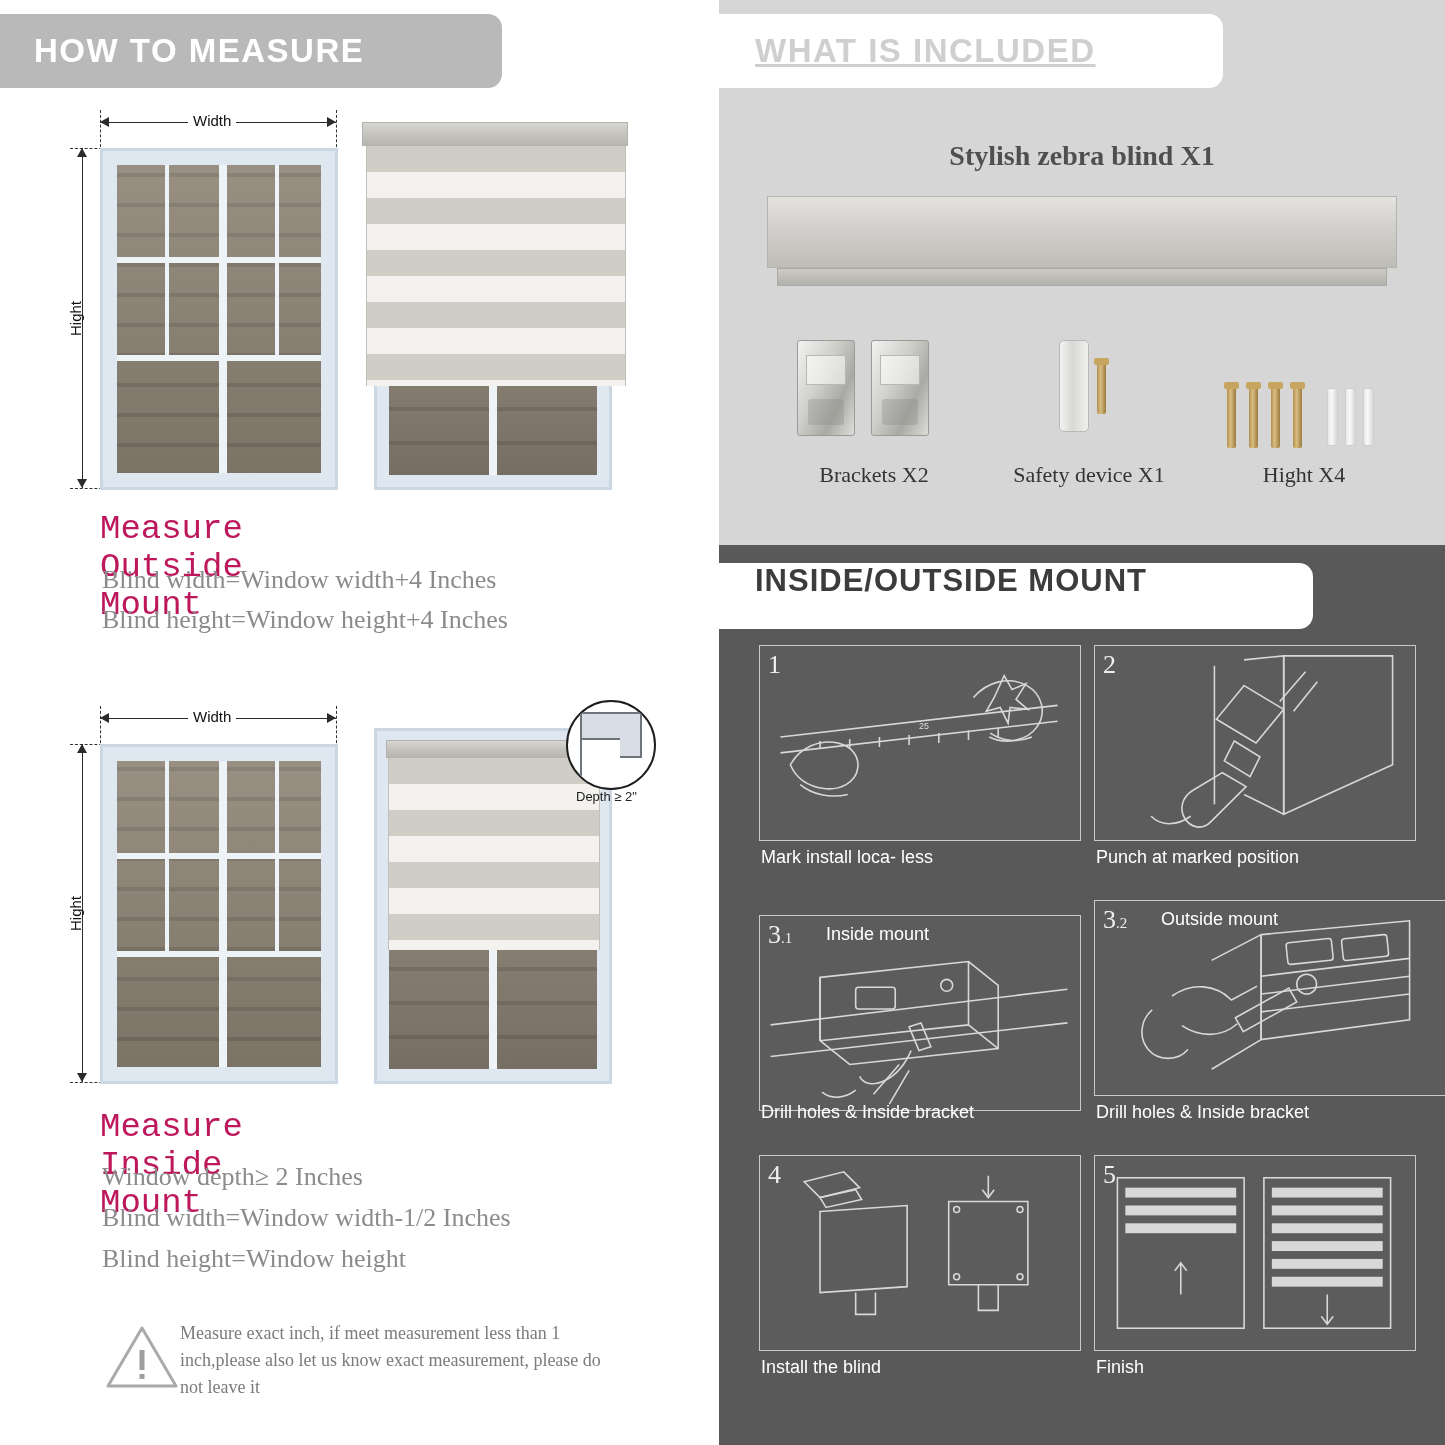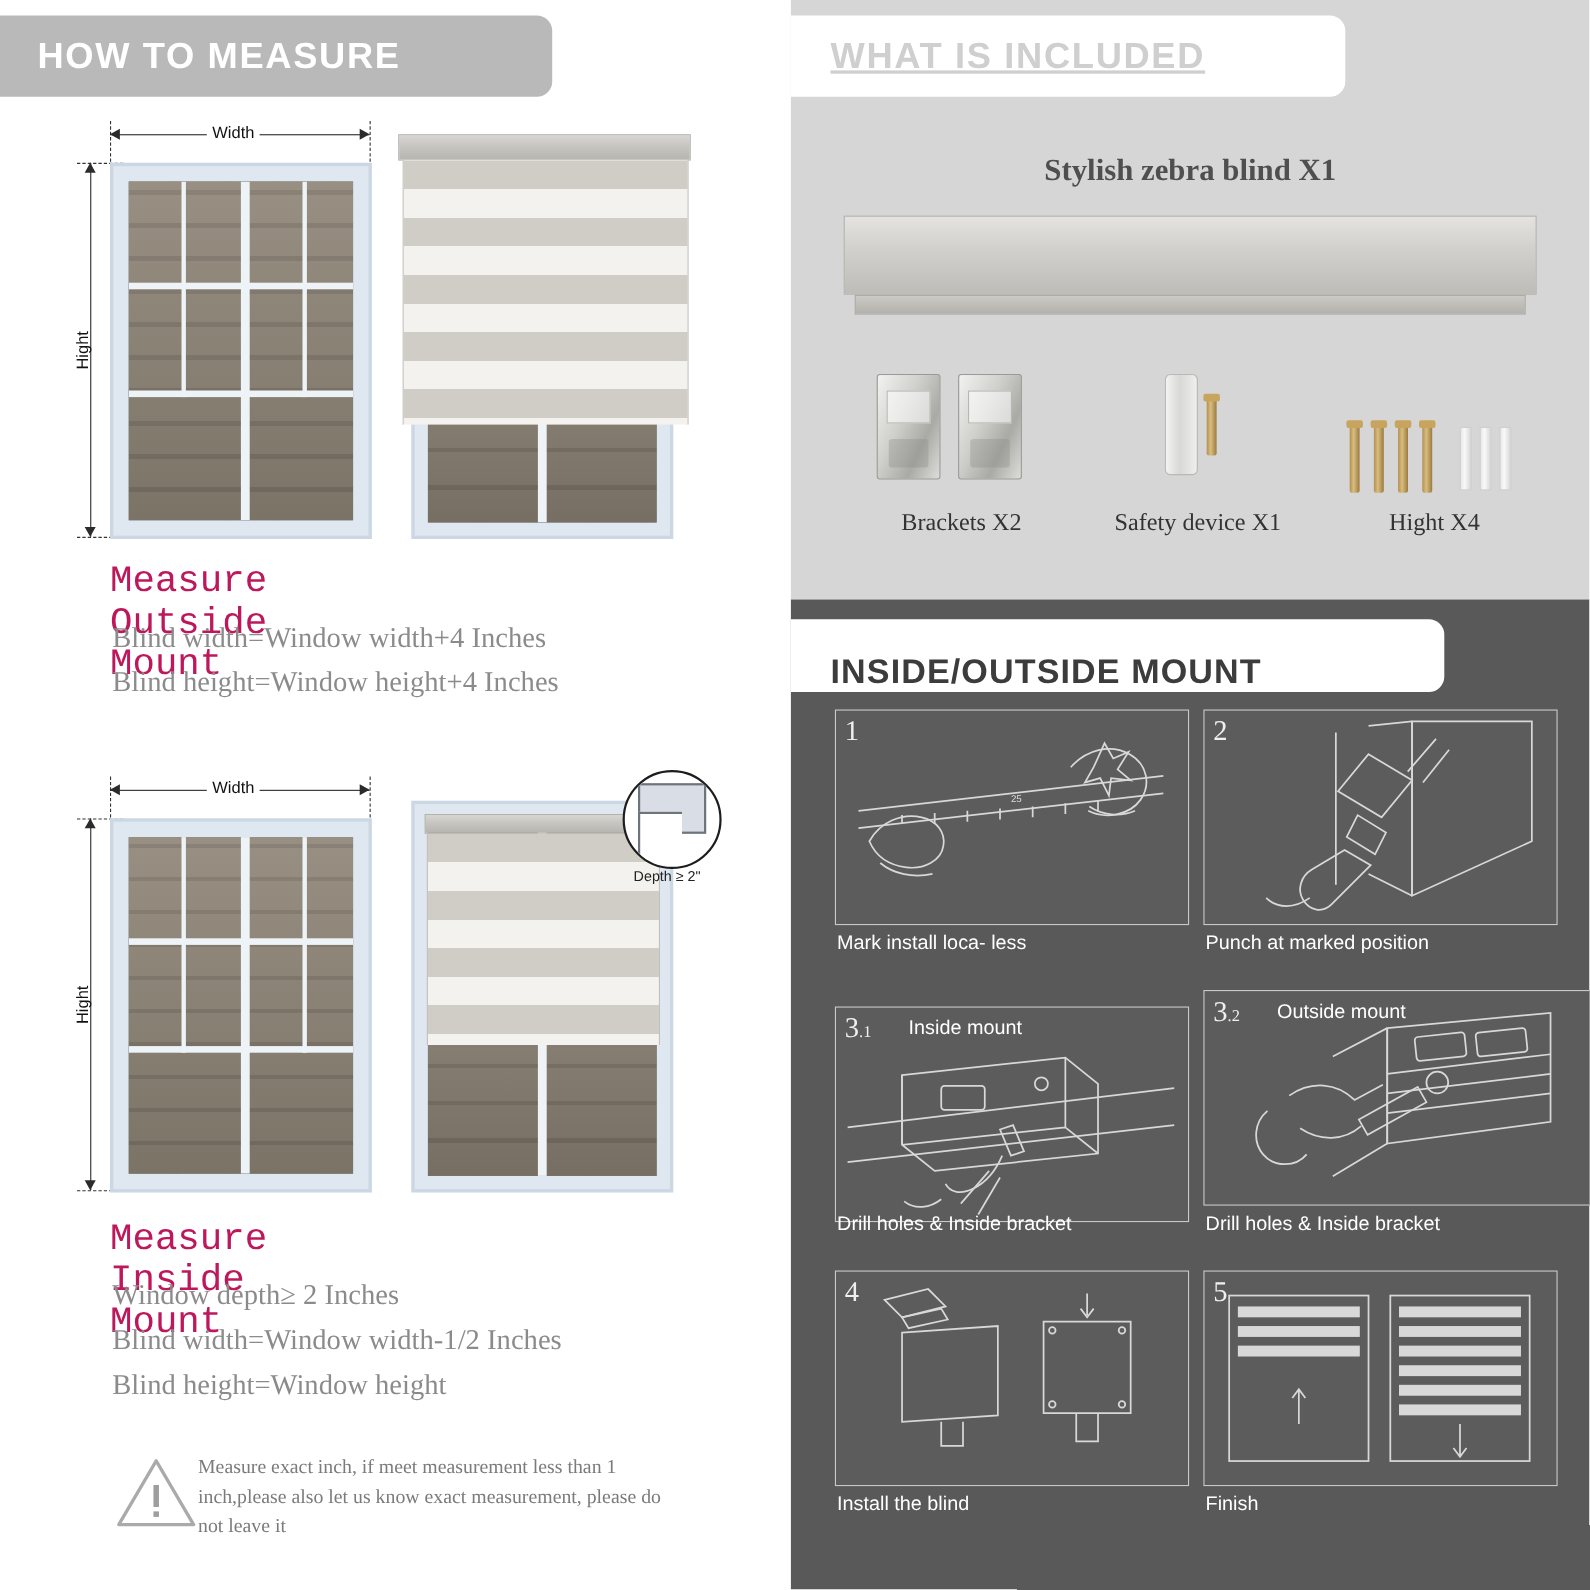--- a/index.html
+++ b/index.html
@@ -329,21 +329,21 @@
     background: #595959;
   }
   .banner-mount {
     position: absolute;
     left: 719px; top: 563px;
     width: 594px; height: 66px;
     background: #ffffff;
     border-top-right-radius: 14px;
     border-bottom-right-radius: 14px;
     display: flex;
-    align-items: flex-end;
+    align-items: flex-start;
     padding-left: 36px;
     box-sizing: border-box;
     color: #3c3c3c;
     font-weight: bold;
     letter-spacing: 1px;
     font-size: 31px;
   }
   .step-box {
     position: absolute;
     border: 1px solid #c9c9c9;

